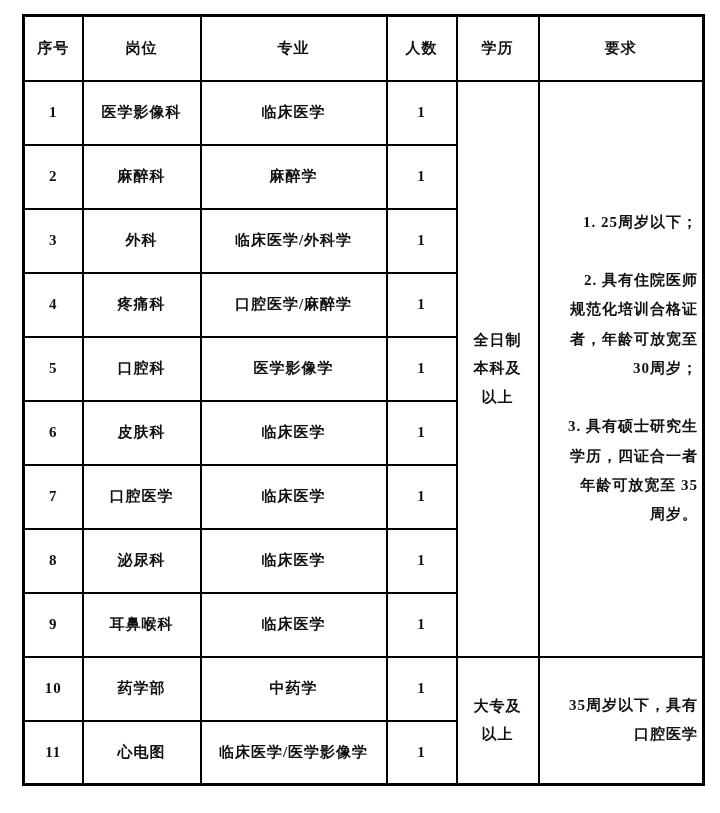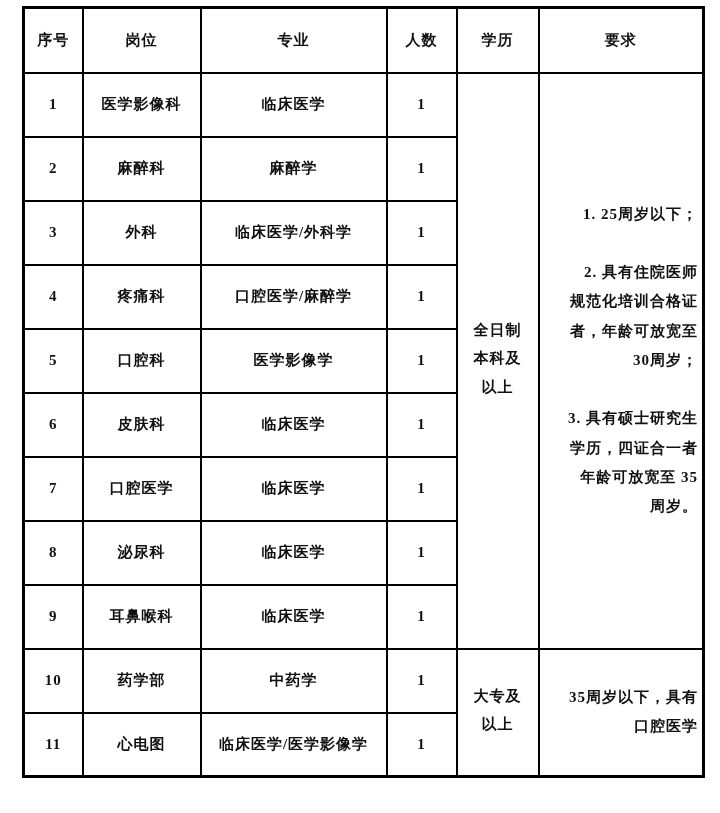--- a/index.html
+++ b/index.html
@@ -10,21 +10,21 @@
   body {
     width: 720px;
     height: 813px;
     position: relative;
     font-family: "Liberation Serif", "DejaVu Serif", serif;
     color: #111111;
   }
   .table-wrap {
     position: absolute;
     left: 22px;
-    top: 6px;
+    top: 14px;
     width: 548px;
     height: 769px;
   }
   table.recruit {
     width: 680px;
     height: 769px;
     border-collapse: collapse;
     table-layout: fixed;
     border: 3px solid #000000;
     font-weight: 700;
@@ -37,21 +37,20 @@
     vertical-align: middle;
     overflow: hidden;
   }
   tr.hdr { height: 65px; }
   tr.r   { height: 64px; }
   .c { text-align: center; }
   .edu-cell {
     text-align: center;
     white-space: pre-line;
     line-height: 1.9;
-    font-family: Liberation Mono, monospace;
   }
   .req-cell {
     text-align: right;
     white-space: pre-line;
     line-height: 1.95;
     padding: 6px 8px 6px 7px;
   }
 </style>
 </head>
 <body>

